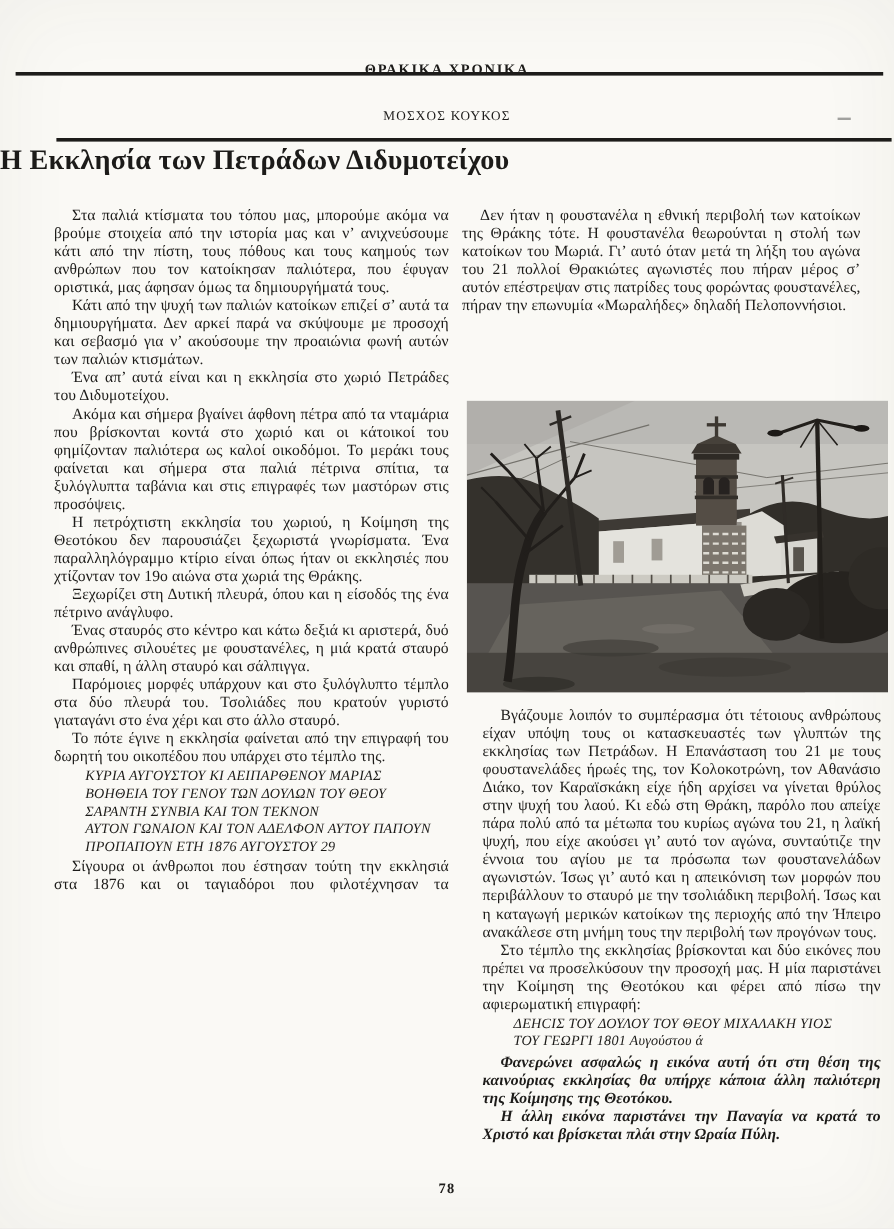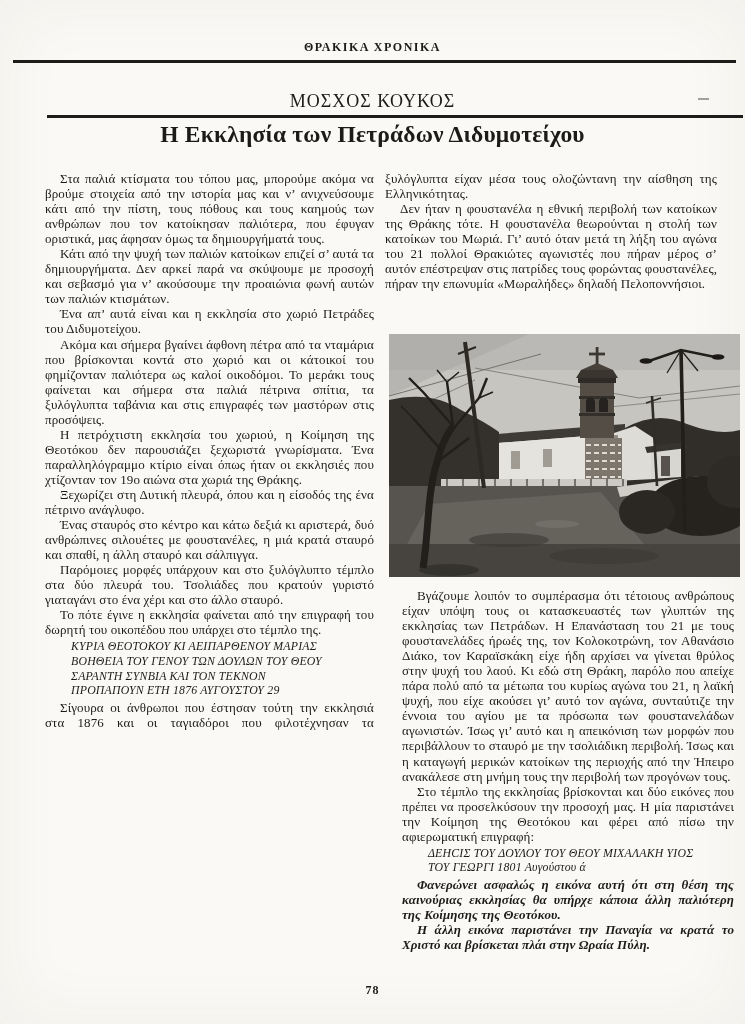--- a/index.html
+++ b/index.html
@@ -4,33 +4,33 @@
 <style>
   * { margin:0; padding:0; box-sizing:border-box; }
   html,body { width:745px; height:1024px; background:#e9e8e4; }
   .page {
     position:relative; width:745px; height:1024px;
     background:#faf9f5; overflow:hidden;
     font-family:"Liberation Serif", serif; color:#1c1b19;
     box-shadow: inset 0 0 70px rgba(60,55,40,0.05);
   }
   .running-header {
-    position:absolute; top:40px; left:0; width:100%;
+    position:absolute; top:51px; left:0; width:100%;
     text-align:center; font-size:12px; font-weight:bold; letter-spacing:1.5px;
   }
   .rule { position:absolute; background:#1d1c1a; height:2px; }
   .rule-top  { top:60px;  left:13px; right:9px;  height:2.5px; }
   .rule-author { top:115px; left:47px; right:2px; height:2.5px; }
   .author {
     position:absolute; top:91px; left:0; width:100%;
-    text-align:center; font-size:18px; letter-spacing:1px; font-weight:normal;font-family:Liberation Serif, serif;
+    text-align:center; font-size:11px; letter-spacing:1px; font-weight:normal;font-family:Liberation Serif, serif;
   }
   .title {
     position:absolute; top:121px; left:0; width:100%;
-    text-align:center; font-size:23.5px; font-weight:bold; letter-spacing:0.2px;
+    text-align:left; font-size:23.5px; font-weight:bold; letter-spacing:0.2px;
   }
   .scan-mark {
     position:absolute; top:98px; left:698px; width:11px; height:3px;
     border-top:2px solid rgba(90,90,88,0.55);
   }
   .col {
     position:absolute; font-size:13px; line-height:15.05px;
     text-align:justify; letter-spacing:0.1px;
   }
   .col p { text-indent:15px; margin:0; }
@@ -70,30 +70,30 @@
     <p>Στα παλιά κτίσματα του τόπου μας, μπορούμε ακόμα να βρούμε στοιχεία από την ιστορία μας και ν’ ανιχνεύσουμε κάτι από την πίστη, τους πόθους και τους καημούς των ανθρώπων που τον κατοίκησαν παλιότερα, που έφυγαν οριστικά, μας άφησαν όμως τα δημιουργήματά τους.</p>
     <p>Κάτι από την ψυχή των παλιών κατοίκων επιζεί σ’ αυτά τα δημιουργήματα. Δεν αρκεί παρά να σκύψουμε με προσοχή και σεβασμό για ν’ ακούσουμε την προαιώνια φωνή αυτών των παλιών κτισμάτων.</p>
     <p>Ένα απ’ αυτά είναι και η εκκλησία στο χωριό Πετράδες του Διδυμοτείχου.</p>
     <p>Ακόμα και σήμερα βγαίνει άφθονη πέτρα από τα νταμάρια που βρίσκονται κοντά στο χωριό και οι κάτοικοί του φημίζονταν παλιότερα ως καλοί οικοδόμοι. Το μεράκι τους φαίνεται και σήμερα στα παλιά πέτρινα σπίτια, τα ξυλόγλυπτα ταβάνια και στις επιγραφές των μαστόρων στις προσόψεις.</p>
     <p>Η πετρόχτιστη εκκλησία του χωριού, η Κοίμηση της Θεοτόκου δεν παρουσιάζει ξεχωριστά γνωρίσματα. Ένα παραλληλόγραμμο κτίριο είναι όπως ήταν οι εκκλησιές που χτίζονταν τον 19ο αιώνα στα χωριά της Θράκης.</p>
     <p>Ξεχωρίζει στη Δυτική πλευρά, όπου και η είσοδός της ένα πέτρινο ανάγλυφο.</p>
     <p>Ένας σταυρός στο κέντρο και κάτω δεξιά κι αριστερά, δυό ανθρώπινες σιλουέτες με φουστανέλες, η μιά κρατά σταυρό και σπαθί, η άλλη σταυρό και σάλπιγγα.</p>
     <p>Παρόμοιες μορφές υπάρχουν και στο ξυλόγλυπτο τέμπλο στα δύο πλευρά του. Τσολιάδες που κρατούν γυριστό γιαταγάνι στο ένα χέρι και στο άλλο σταυρό.</p>
     <p>Το πότε έγινε η εκκλησία φαίνεται από την επιγραφή του δωρητή του οικοπέδου που υπάρχει στο τέμπλο της.</p>
     <div class="inscription">
-      <div>ΚΥΡΙΑ ΘΕΟΤΟΚΟΥ ΚΙ ΑΕΙΠΑΡΘΕΝΟΥ ΜΑΡΙΑΣ</div>
+      <div>ΚΥΡΙΑ ΑΥΓΟΥΣΤΟΥ ΚΙ ΑΕΙΠΑΡΘΕΝΟΥ ΜΑΡΙΑΣ</div>
       <div>ΒΟΗΘΕΙΑ ΤΟΥ ΓΕΝΟΥ ΤΩΝ ΔΟΥΛΩΝ ΤΟΥ ΘΕΟΥ</div>
       <div>ΣΑΡΑΝΤΗ ΣΥΝΒΙΑ ΚΑΙ ΤΟΝ ΤΕΚΝΟΝ</div>
+      <div>ΑΥΤΟΝ ΓΩΝΑΙΟΝ ΚΑΙ ΤΟΝ ΑΔΕΛΦΟΝ ΑΥΤΟΥ ΠΑΠΟΥΝ</div>
       <div>ΠΡΟΠΑΠΟΥΝ ΕΤΗ 1876 ΑΥΓΟΥΣΤΟΥ 29</div>
     </div>
     <p class="continues">Σίγουρα οι άνθρωποι που έστησαν τούτη την εκκλησιά στα 1876 και οι ταγιαδόροι που φιλοτέχνησαν τα</p>
   </section>
 
   <section class="col col-right-top">
-    <p class="continuation">ξυλόγλυπτα είχαν μέσα τους ολοζώντανη την αίσθηση της Ελληνικότητας.</p>
     <p>Δεν ήταν η φουστανέλα η εθνική περιβολή των κατοίκων της Θράκης τότε. Η φουστανέλα θεωρούνται η στολή των κατοίκων του Μωριά. Γι’ αυτό όταν μετά τη λήξη του αγώνα του 21 πολλοί Θρακιώτες αγωνιστές που πήραν μέρος σ’ αυτόν επέστρεψαν στις πατρίδες τους φορώντας φουστανέλες, πήραν την επωνυμία «Μωραλήδες» δηλαδή Πελοποννήσιοι.</p>
   </section>
 
   <figure class="photo">
     <svg viewBox="0 0 351 243" width="351" height="243">
 
       <g>
         <rect x="0" y="0" width="351" height="243" fill="#c6c5c0"></rect>
         <rect x="0" y="0" width="351" height="36" fill="#b6b5b1" opacity="0.8"></rect>
         <polygon points="0,0 140,0 0,62" fill="#a7a6a2" opacity="0.5"></polygon>

